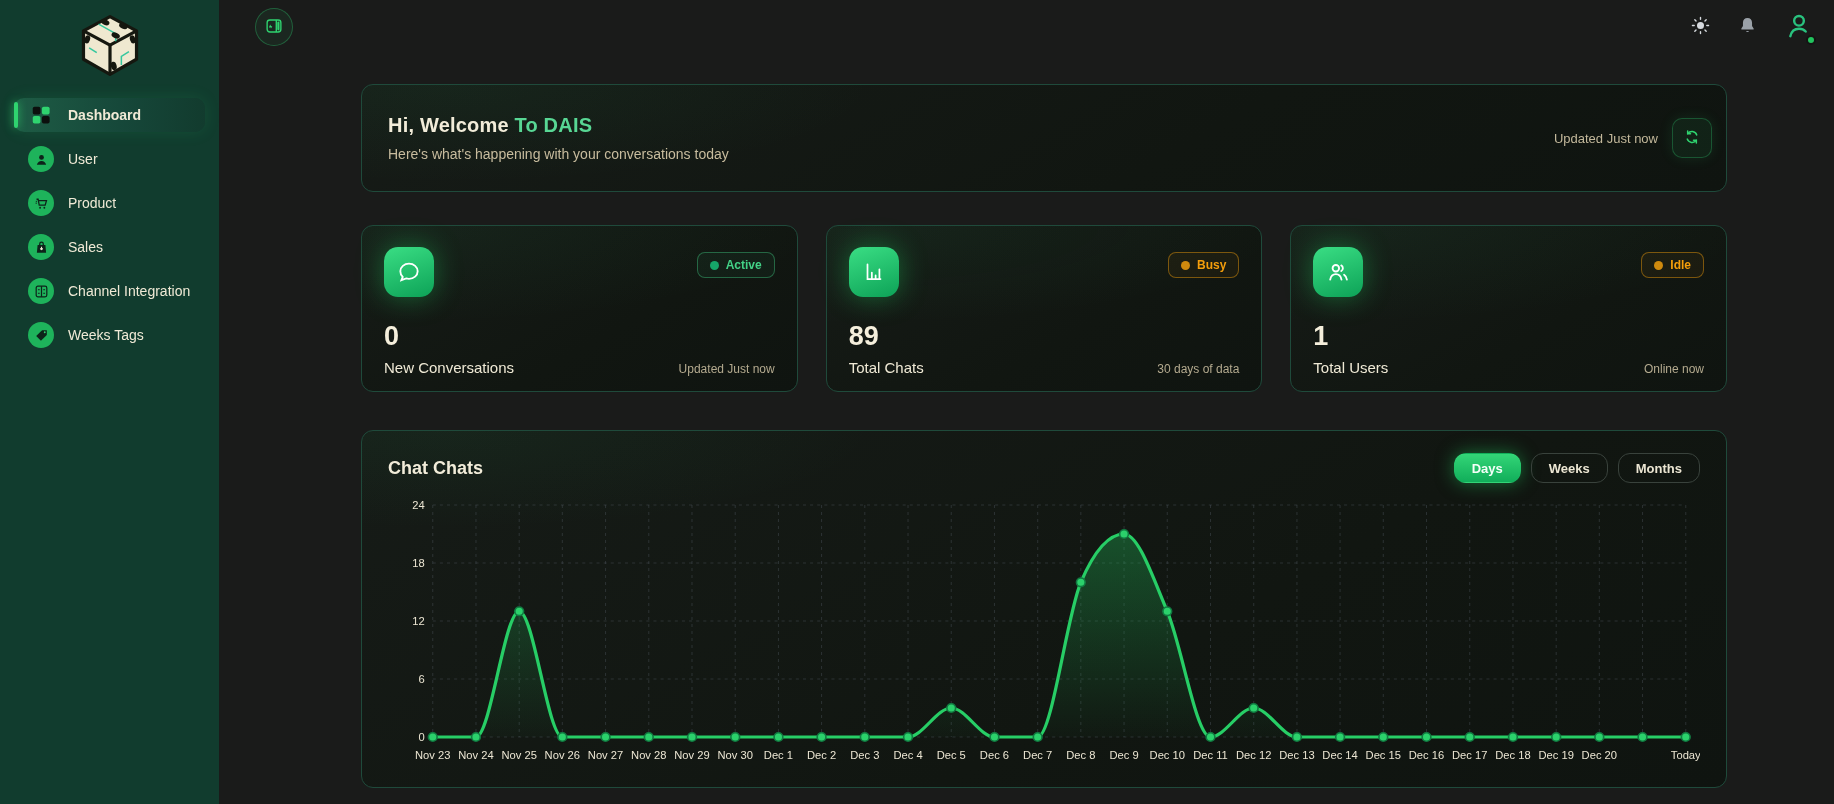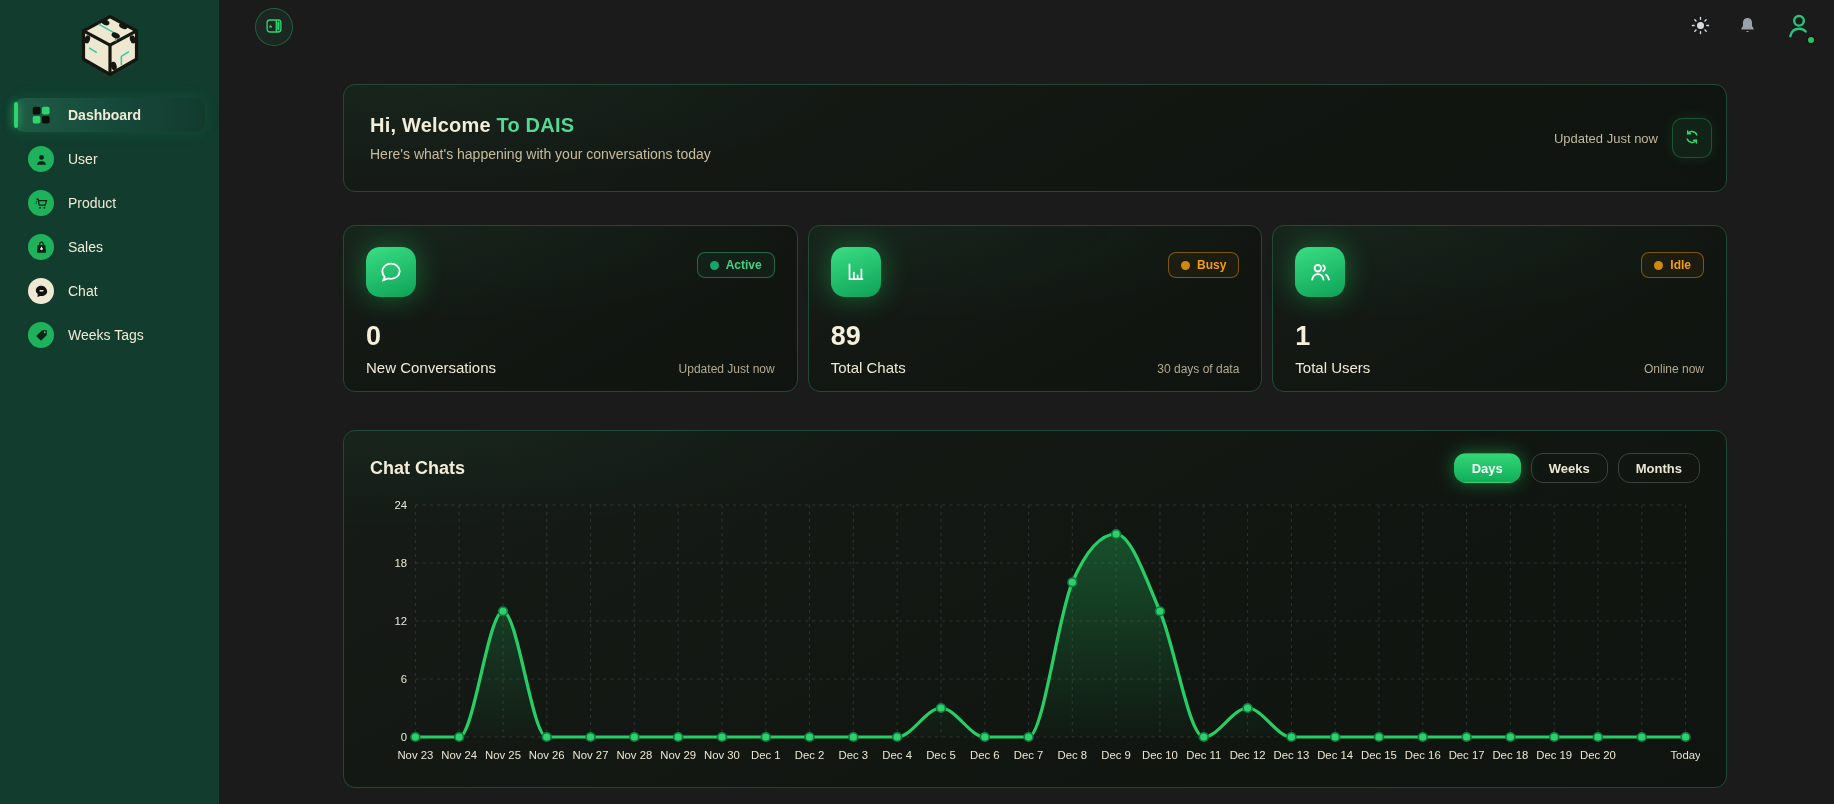--- a/index.html
+++ b/index.html
@@ -32,21 +32,21 @@
   .icon-btn { background:none; border:none; cursor:pointer; display:flex; align-items:center; }
   .avatar-wrap { position:relative; }
   .online-dot { position:absolute; right:-2px; bottom:-1px; width:10px; height:10px;
                 border-radius:50%; background:#22c55e; border:2px solid #141514; }
 
   
   .content { padding:0 107px 0 124px; }
   .card-surface { border:1px solid #1f4a3b; border-radius:12px;
       background:
         radial-gradient(620px 140px at 6% 0%, rgba(46,204,113,.06), transparent 70%),
-        linear-gradient(150deg,#161b17 0%,#111611 60%,#0f1410 100%); }
+        linear-gradient(150deg,#161b17 0%,#111611 60%,#0f1410 100%); margin-left: 18px; }
 
   .banner { margin-top:30px; height:108px; display:flex; align-items:center; padding:0 14px 0 26px; }
   .banner-title { font-size:20px; font-weight:700; color:#f2ecd9; letter-spacing:.2px; }
   .banner-title .accent { color:#58d794; }
   .banner-sub { font-size:14px; color:#c8bc9e; margin-top:9px; }
   .banner-right { margin-left:auto; display:flex; align-items:center; gap:14px; }
   .updated-text { font-size:13px; color:#c3b89b; }
   .refresh-btn { width:40px; height:40px; border-radius:10px; border:1px solid rgba(46,204,113,.3);
       background:rgba(46,204,113,.08); display:flex; align-items:center; justify-content:center;
       cursor:pointer; box-shadow:0 0 14px rgba(46,204,113,.12); }
@@ -154,30 +154,31 @@
         <span class="sico">
           <svg viewBox="0 0 24 24">
             <path d="M6.5 8.5h11l1 11h-13l1-11z" fill="#0d231a"></path>
             <path d="M9.5 8.5V7a2.5 2.5 0 0 1 5 0v1.5" fill="none" stroke="#0d231a" stroke-width="1.8"></path>
             <path d="M12 11v4.2m0 0-1.8-1.8M12 15.2l1.8-1.8" stroke="#efe9d3" stroke-width="1.5" fill="none"></path>
           </svg>
         </span>
         <span>Sales</span>
       </div>
 
-
       <div class="nav-item">
-        <span class="sico cream">
-          <svg viewBox="0 0 24 24">
-            <path d="M12 4c-4.4 0-8 2.9-8 6.5 0 2 1.1 3.8 2.8 5L6.2 19.8l4-1.5c.6.1 1.2.2 1.8.2 4.4 0 8-2.9 8-6.5S16.4 4 12 4z" fill="#10120f"></path>
-            <rect x="9" y="9.8" width="6" height="2.2" rx="1.1" fill="#efe9d3"></rect>
-          </svg>
-        </span>
-        <span>Chat</span>
-      </div>
+        <span class="sico">
+          <svg viewBox="0 0 24 24" fill="none" stroke="#0d231a" stroke-width="1.7">
+            <rect x="4.5" y="4.5" width="15" height="15" rx="2.5"></rect>
+            <path d="M12 4.5v15"></path>
+            <path d="M7 9.5h2.5M14.5 9.5H17M7 14.5h2.5M14.5 14.5H17" stroke-width="1.4"></path>
+          </svg>
+        </span>
+        <span>Channel Integration</span>
+      </div>
+
 
       <div class="nav-item">
         <span class="sico">
           <svg viewBox="0 0 24 24">
             <path d="M12.8 4.5h6.7v6.7l-8.3 8.3-6.7-6.7 8.3-8.3z" fill="#0d231a"></path>
             <circle cx="16.6" cy="7.4" r="1.3" fill="#2fd36f"></circle>
           </svg>
         </span>
         <span>Weeks Tags</span>
       </div>

